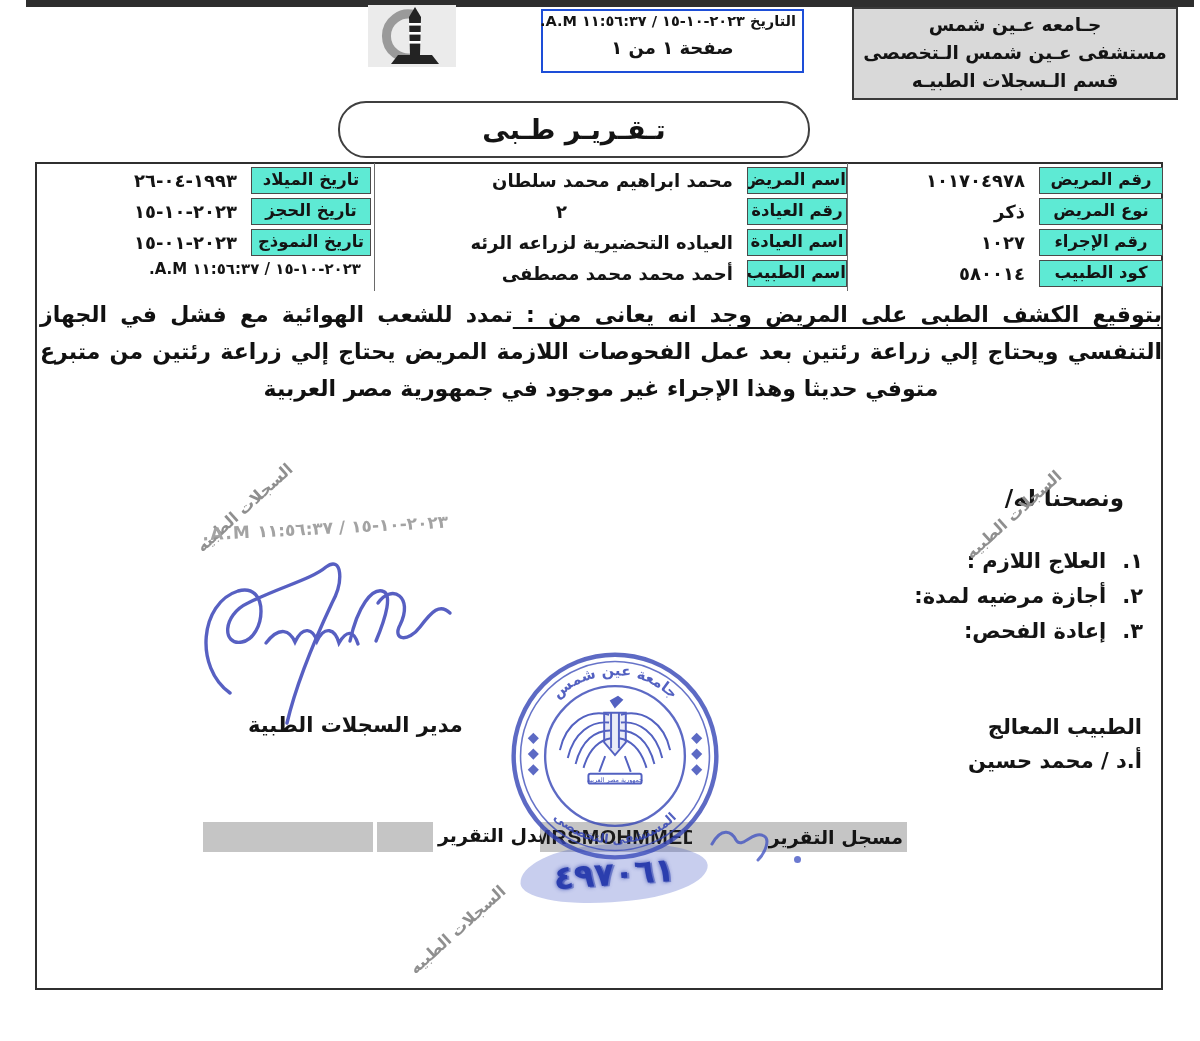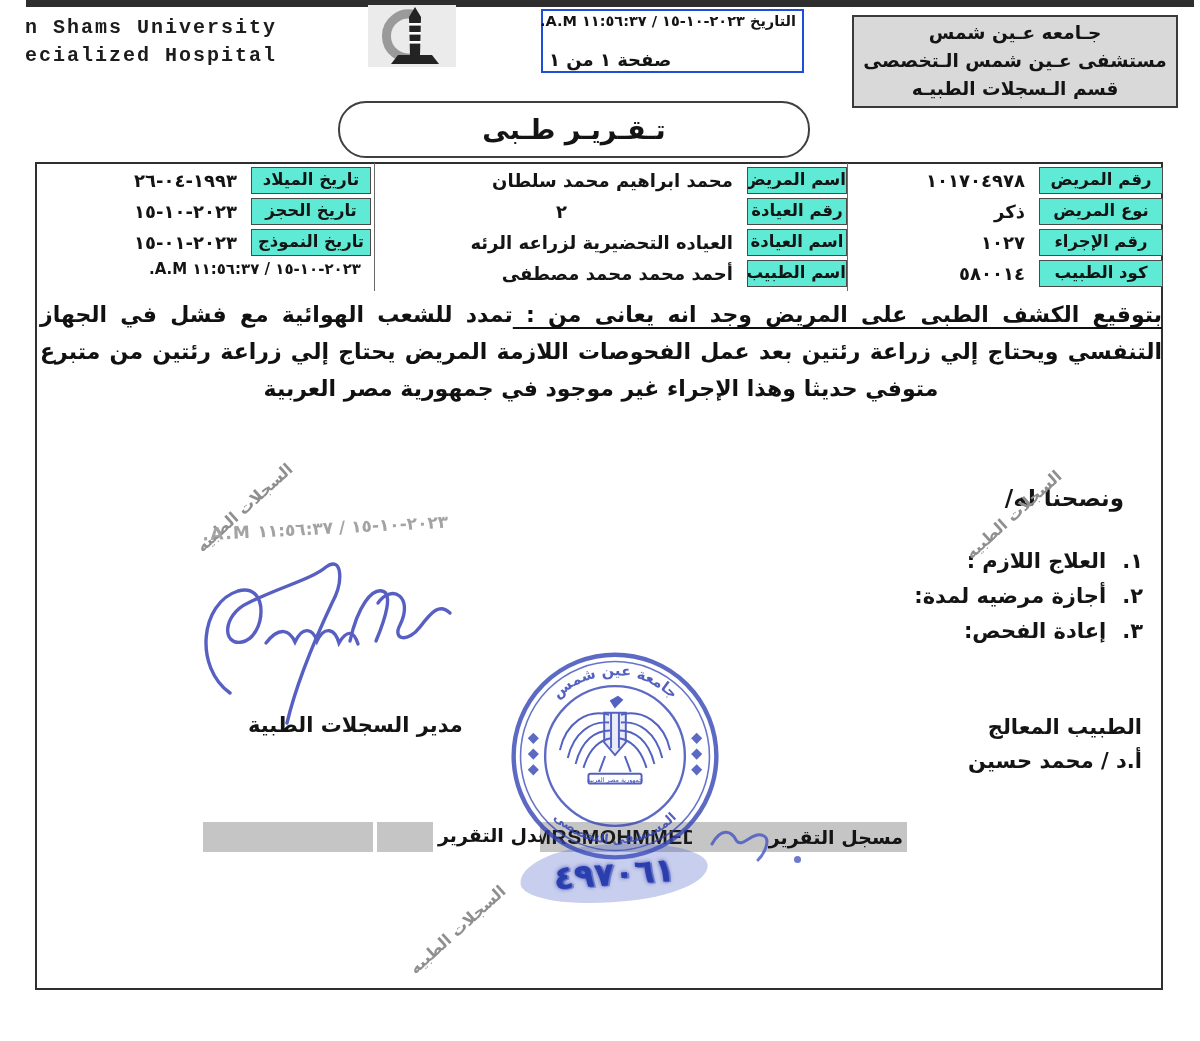--- a/index.html
+++ b/index.html
@@ -7,24 +7,24 @@
         font-family:"DejaVu Sans",sans-serif;color:#141414;}
   
   .topstrip{position:absolute;left:26px;top:0;width:1168px;height:7px;background:#2e2e2e;}
   
   .hosp-en{position:absolute;left:25px;top:14px;font-family:"Liberation Mono","DejaVu Sans Mono",monospace;
            font-weight:bold;font-size:20px;line-height:28px;letter-spacing:2px;color:#1c1c1c;white-space:pre;}
   .logo{position:absolute;left:368px;top:5px;width:88px;height:62px;}
   .datebox{position:absolute;left:541px;top:9px;width:263px;height:64px;border:2px solid #1d4ed8;
            direction:rtl;box-sizing:border-box;padding:2px 6px;}
   .datebox .dline{font-size:14.5px;font-weight:bold;text-align:right;white-space:nowrap;}
-  .datebox .pline{font-size:18px;font-weight:bold;text-align:left;margin-top:20px;letter-spacing:3px;}
+  .datebox .pline{font-size:18px;font-weight:bold;text-align:center;margin-top:8px;letter-spacing:3px;}
   .orgbox{position:absolute;left:852px;top:7px;width:326px;height:93px;background:#d9d9d9;
           border:2px solid #3a3a3a;box-sizing:border-box;direction:rtl;text-align:center;
-          font-weight:bold;font-size:18.5px;line-height:28px;padding-top:2px;margin-top:8px;}
+          font-weight:bold;font-size:18.5px;line-height:28px;padding-top:2px;}
   .titlebox{position:absolute;left:338px;top:101px;width:472px;height:57px;border:2px solid #3f3f3f;
             border-radius:28px;box-sizing:border-box;display:flex;align-items:center;justify-content:center;
             font-weight:bold;font-size:27px;direction:rtl;letter-spacing:1px;}
   
   .frame{position:absolute;left:35px;top:162px;width:1128px;height:828px;border:2px solid #2f2f2f;box-sizing:border-box;}
   .vdiv{position:absolute;top:163px;width:1px;height:128px;background:#6a6a6a;}
   
   .tgroup{position:absolute;top:167px;}
   .trow{display:flex;direction:rtl;align-items:center;height:27px;margin-bottom:4px;}
   .tlabel{background:#5eead4;border:1px solid #4a4a4a;font-weight:bold;font-size:16.5px;
@@ -77,21 +77,20 @@
             color:#2b3eae;letter-spacing:4px;z-index:6;
             text-shadow:0 0 4px rgba(43,62,174,.85),2px 1px 0 rgba(43,62,174,.45);}
 </style>
 </head>
 <body>
 
 <div class="page">
 
   <div class="topstrip"></div>
 
-  <div class="hosp-en"><span>n Shams University</span><br><span>ecialized Hospital</span></div>
 
   <svg class="logo" viewBox="0 0 88 62">
     <rect width="88" height="62" fill="#ebebeb"></rect>
     <path d="M47,10 A22,22 0 1 0 47,52" stroke="#9a9a9a" stroke-width="9" fill="none"></path>
     <polygon points="47,2 53,12 52,50 42,50 41,12" fill="#232323"></polygon>
     <rect x="41" y="18" width="12" height="2.6" fill="#fff"></rect>
     <rect x="41" y="27" width="12" height="2.6" fill="#fff"></rect>
     <rect x="41" y="36" width="12" height="2.6" fill="#fff"></rect>
     <path d="M30,50 h34 l7,9 h-48 z" fill="#232323"></path>
   </svg>

